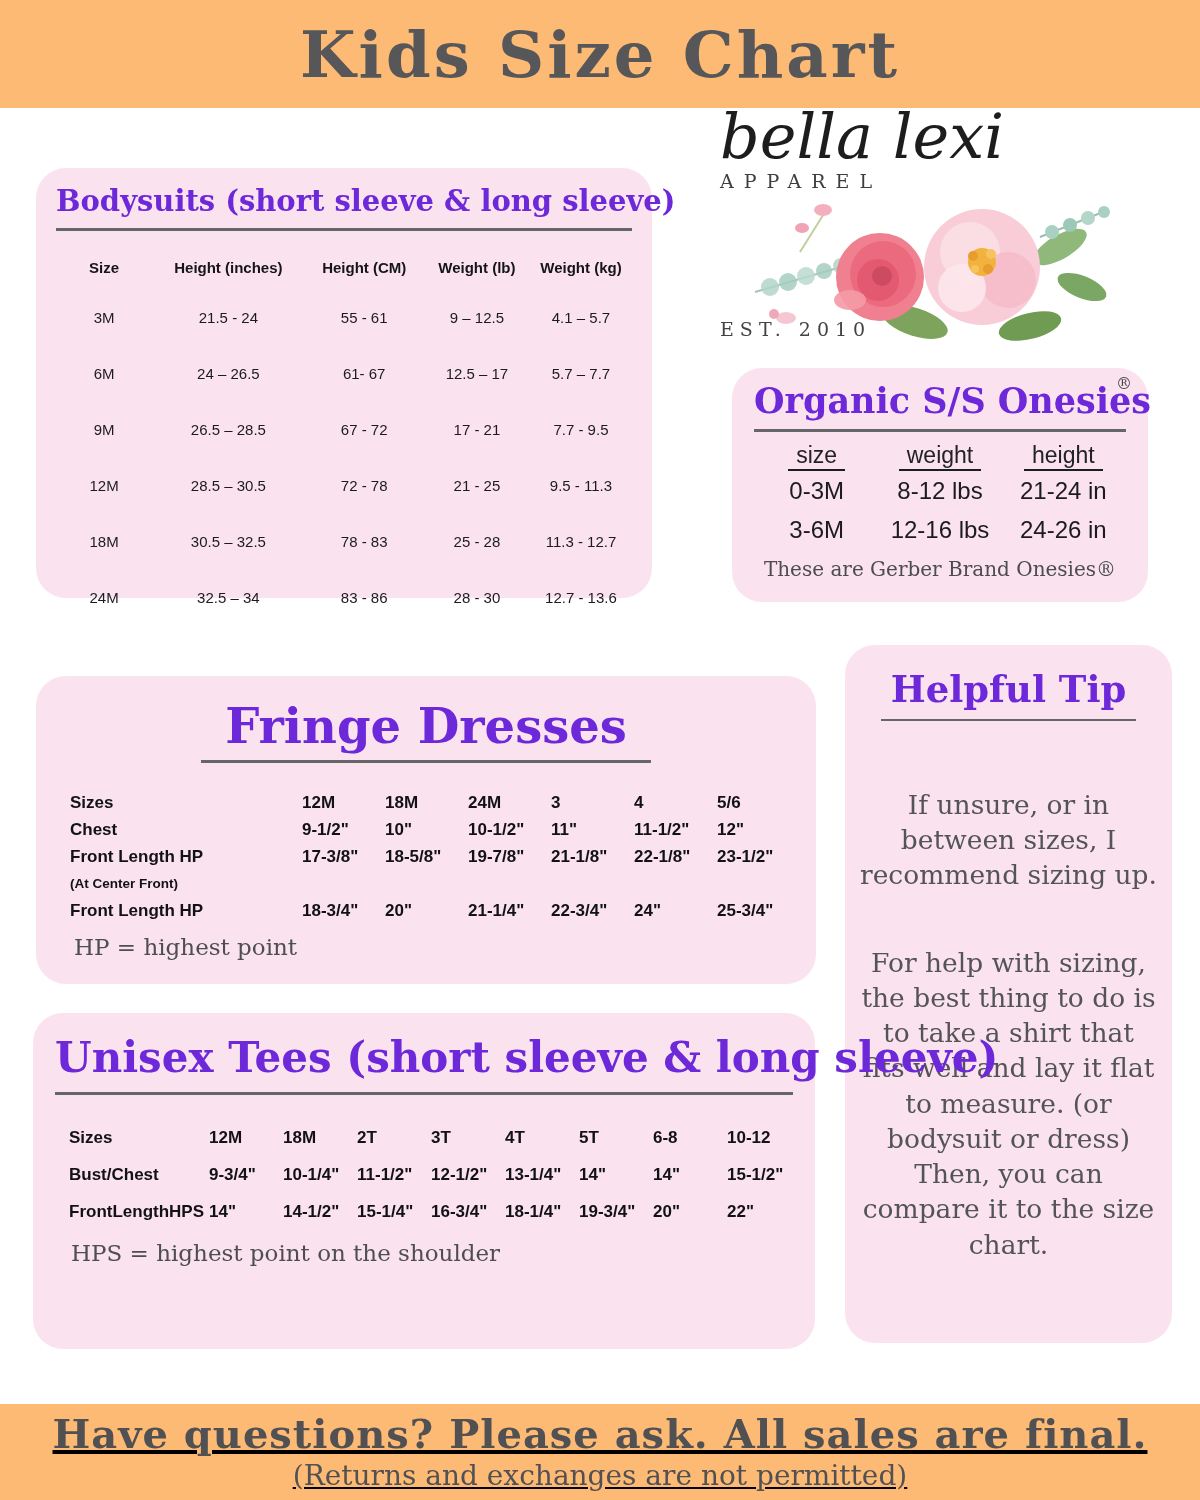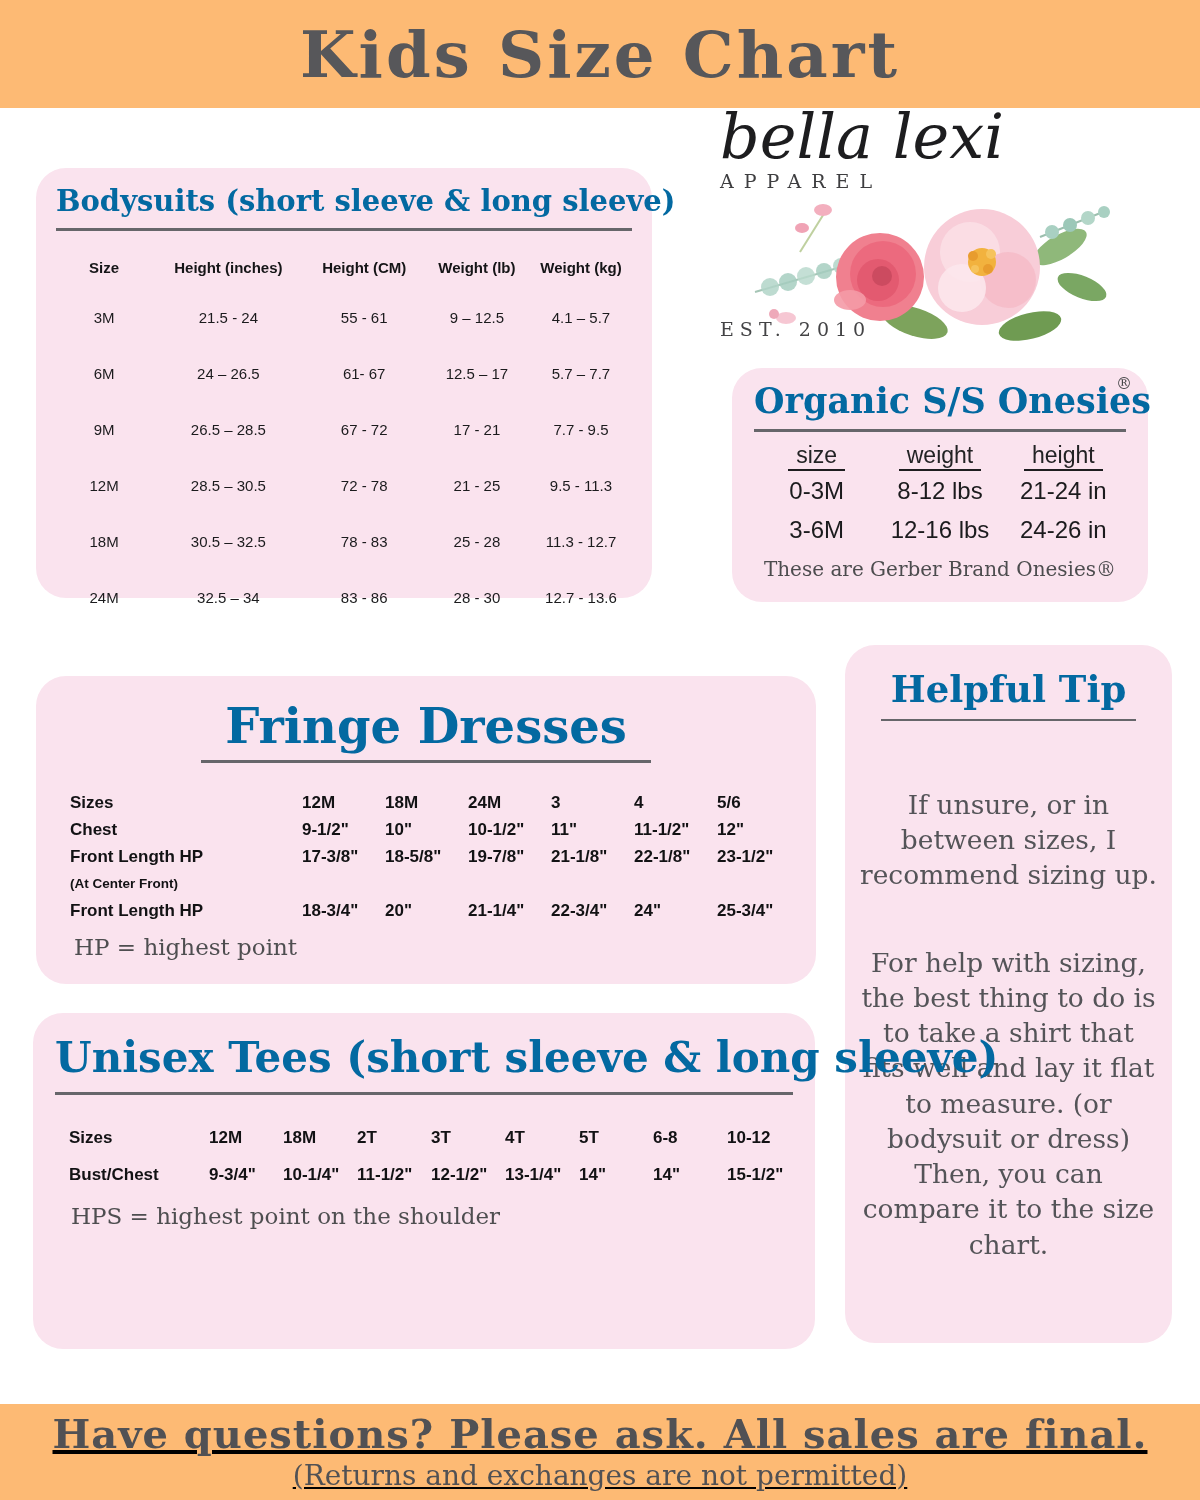--- a/index.html
+++ b/index.html
@@ -18,21 +18,21 @@
   }
 
   
   .box { position:absolute; background:#fae3ee; border-radius:30px; }
   .box-bodysuits { left:36px; top:168px; width:616px; height:430px; }
   .box-onesies   { left:732px; top:368px; width:416px; height:234px; }
   .box-fringe    { left:36px; top:676px; width:780px; height:308px; }
   .box-tip       { left:845px; top:645px; width:327px; height:698px; }
   .box-tees      { left:33px; top:1013px; width:782px; height:336px; }
 
-  .serif-title { font-family:"DejaVu Serif", serif; font-weight:700; color:#0369a1; text-align:center; }
+  .serif-title { font-family:"DejaVu Serif", serif; font-weight:700; color:#6d28d9; text-align:center; }
 
   .bodysuits-title { display:block; font-size:29px; margin:16px 20px 0; padding-bottom:10px;
     border-bottom:3px solid #66666a; letter-spacing:0px; white-space:nowrap; }
 
   table { border-collapse:collapse; }
   .bodysuits-table { width:578px; margin:14px auto 0; table-layout:fixed; }
   .bodysuits-table th { font:700 15px "Liberation Sans", sans-serif; color:#151517; height:44px; text-align:center; }
   .bodysuits-table td { font:400 15px "Liberation Sans", sans-serif; color:#1b1b1d; height:56px; text-align:center; }
   .bodysuits-table .c0 { width:17%; } .bodysuits-table .c1 { width:26%; }
   .bodysuits-table .c2 { width:21%; } .bodysuits-table .c3 { width:18%; }
@@ -305,20 +305,31 @@
         <th>Bust/Chest</th>
         <td>9-3/4"</td>
         <td>10-1/4"</td>
         <td>11-1/2"</td>
         <td>12-1/2"</td>
         <td>13-1/4"</td>
         <td>14"</td>
         <td>14"</td>
         <td>15-1/2"</td>
       </tr>
+      <tr>
+        <th>FrontLengthHPS</th>
+        <td>14"</td>
+        <td>14-1/2"</td>
+        <td>15-1/4"</td>
+        <td>16-3/4"</td>
+        <td>18-1/4"</td>
+        <td>19-3/4"</td>
+        <td>20"</td>
+        <td>22"</td>
+      </tr>
     </tbody>
       </table>
     <div class="note-serif">HPS = highest point on the shoulder</div>
   </section>
 
   <div class="band footer">
     <div class="footer-line1">Have questions? Please ask. All sales are final.</div>
     <div class="footer-line2">(Returns and exchanges are not permitted)</div>
   </div>
 

